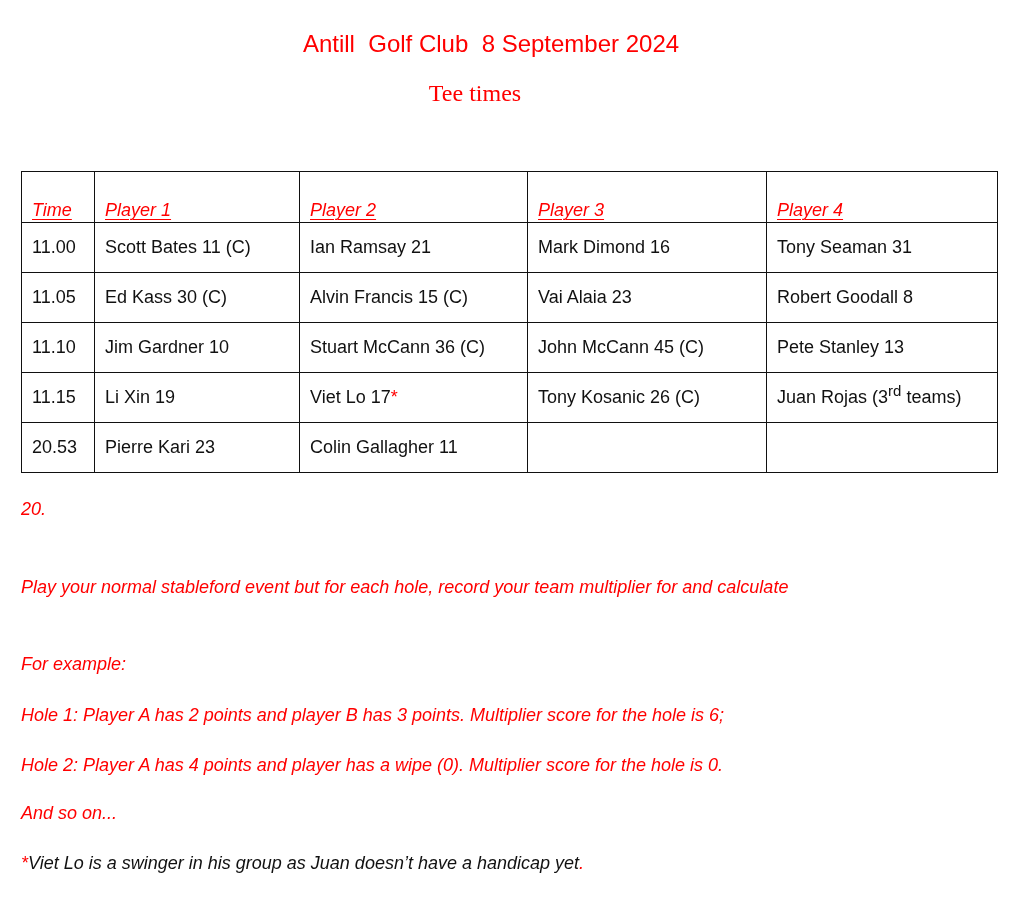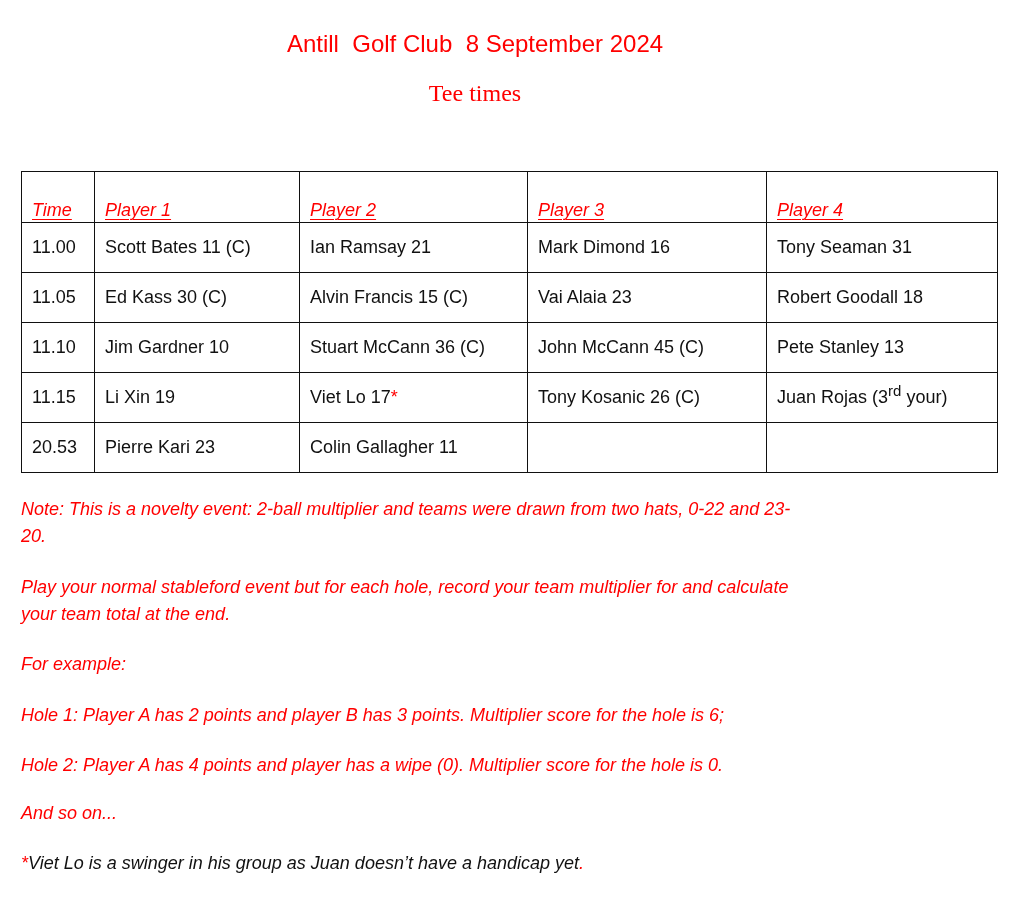--- a/index.html
+++ b/index.html
@@ -16,21 +16,21 @@
   }
   .title {
     position: absolute;
     left: 0;
     width: 950px;
     text-align: center;
     color: #ff0000;
     font-size: 24px;
     white-space: pre;
   }
-  #main-title { top: 30px; }
+  #main-title { top: 30px; margin-left: 16px; }
   #sub-title { top: 80px; font-family: Liberation Serif, serif; }
 
   table.tee {
     position: absolute;
     left: 21px;
     top: 171px;
     width: 976px;
     border-collapse: collapse;
     table-layout: fixed;
   }
@@ -102,54 +102,52 @@
       <td>Scott Bates 11 (C)</td>
       <td>Ian Ramsay 21</td>
       <td>Mark Dimond 16</td>
       <td>Tony Seaman 31</td>
     </tr>
     <tr class="row">
       <td class="time">11.05</td>
       <td>Ed Kass 30 (C)</td>
       <td>Alvin Francis 15 (C)</td>
       <td>Vai Alaia 23</td>
-      <td>Robert Goodall 18</td>
+      <td>Robert Goodall 8</td>
     </tr>
     <tr class="row">
       <td class="time">11.10</td>
       <td>Jim Gardner 10</td>
       <td>Stuart McCann 36 (C)</td>
       <td>John McCann 45 (C)</td>
       <td>Pete Stanley 13</td>
     </tr>
     <tr class="row">
       <td class="time">11.15</td>
       <td>Li Xin 19</td>
       <td><span>Viet Lo 17</span><span class="star">*</span></td>
       <td>Tony Kosanic 26 (C)</td>
-      <td><span>Juan Rojas (3</span><sup>rd</sup><span> your)</span></td>
+      <td><span>Juan Rojas (3</span><sup>rd</sup><span> teams)</span></td>
     </tr>
     <tr class="row">
       <td class="time">20.53</td>
       <td>Pierre Kari 23</td>
       <td>Colin Gallagher 11</td>
       <td></td>
       <td></td>
     </tr>
   </tbody>
 </table>
 
 <div class="note" style="top:496px">
-  <div>Note: This is a novelty event: 2-ball multiplier and teams were drawn from two hats, 0-22 and 23-</div>
   <div>20.</div>
 </div>
 
 <div class="note" style="top:574px">
   <div>Play your normal stableford event but for each hole, record your team multiplier for and calculate</div>
-  <div>your team total at the end.</div>
 </div>
 
 <div class="note" style="top:651px">For example:</div>
 <div class="note" style="top:702px">Hole 1: Player A has 2 points and player B has 3 points. Multiplier score for the hole is 6;</div>
 <div class="note" style="top:752px">Hole 2: Player A has 4 points and player has a wipe (0). Multiplier score for the hole is 0.</div>
 <div class="note" style="top:800px">And so on...</div>
 
 <div class="note black" style="top:850px"><span class="red">*</span><span>Viet Lo is a swinger in his group as  Juan doesn’t have a handicap yet</span><span class="red">.</span></div>
 
 </body></html>

